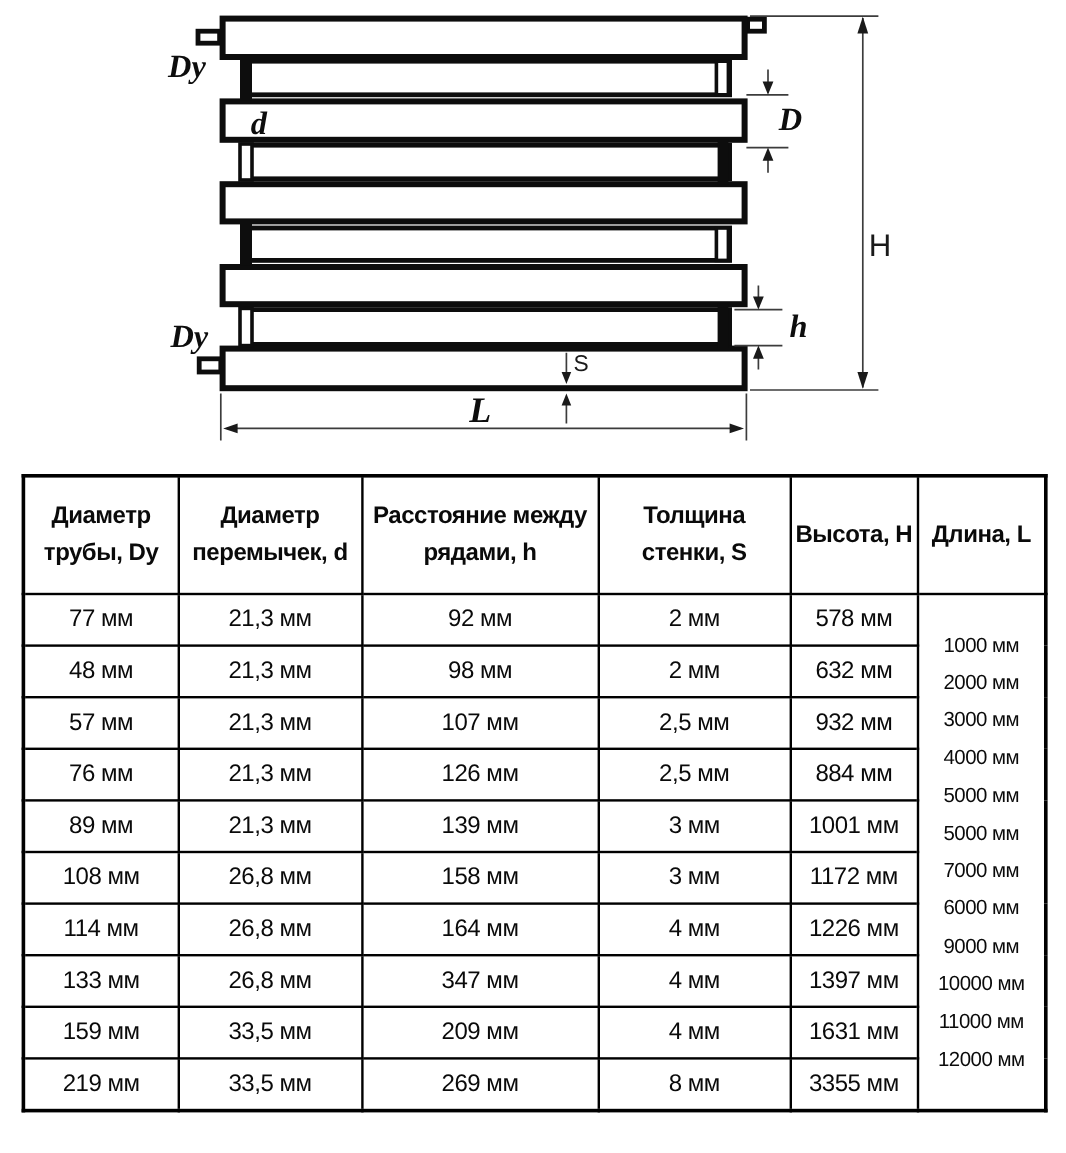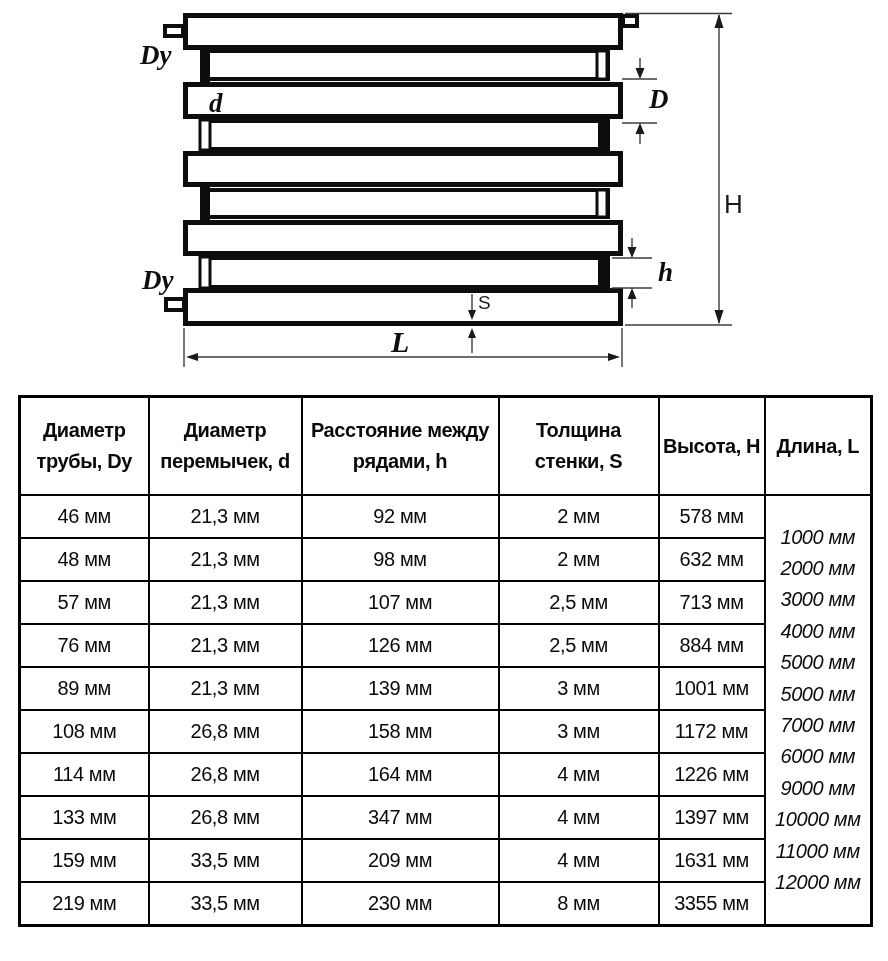--- a/index.html
+++ b/index.html
@@ -16,21 +16,21 @@
   table.spec{border-collapse:collapse;table-layout:fixed;width:852px;background:#fff;
              font-family:"Liberation Sans",sans-serif;color:#0a0a0a;border-radius:13px;}
   table.spec col.c1{width:129px;} table.spec col.c2{width:153px;} table.spec col.c3{width:197px;}
   table.spec col.c4{width:160px;} table.spec col.c5{width:106px;} table.spec col.c6{width:107px;}
   table.spec th, table.spec td{border:2px solid #000;text-align:center;vertical-align:middle;
              padding:0 2px;letter-spacing:-0.4px;}
   table.spec{border:3px solid #000;}
   table.spec th{height:96px;font-size:20px;font-weight:bold;line-height:1.55;}
   table.spec td{height:41px;font-size:20px;font-weight:normal;}
   td.len-cell{padding:0;}
-  td.len-cell span{display:block;line-height:31.4px;font-size:20px;font-style:italic;}
+  td.len-cell span{display:block;line-height:31.4px;font-size:17px;}
 </style>
 </head>
 <body>
 
 <div id="stage">
 
   <svg id="diagram" viewBox="0 0 888 392" width="888" height="392" xmlns="http://www.w3.org/2000/svg">
 
     <rect x="165" y="26" width="18" height="10" fill="#fff" stroke="#0d0d0d" stroke-width="4"></rect>
     <rect x="623" y="16" width="14" height="10" fill="#fff" stroke="#0d0d0d" stroke-width="4"></rect>
@@ -123,21 +123,21 @@
           <th>Диаметр трубы, Dy</th>
           <th>Диаметр перемычек, d</th>
           <th>Расстояние между рядами, h</th>
           <th>Толщина стенки, S</th>
           <th>Высота, H</th>
           <th>Длина, L</th>
         </tr>
       </thead>
       <tbody>
         <tr>
-          <td>46 мм</td>
+          <td>77 мм</td>
           <td>21,3 мм</td>
           <td>92 мм</td>
           <td>2 мм</td>
           <td>578 мм</td>
           <td class="len-cell" rowspan="10">
             <span>1000 мм</span>
             <span>2000 мм</span>
             <span>3000 мм</span>
             <span>4000 мм</span>
             <span>5000 мм</span>
@@ -155,21 +155,21 @@
           <td>21,3 мм</td>
           <td>98 мм</td>
           <td>2 мм</td>
           <td>632 мм</td>
         </tr>
         <tr>
           <td>57 мм</td>
           <td>21,3 мм</td>
           <td>107 мм</td>
           <td>2,5 мм</td>
-          <td>713 мм</td>
+          <td>932 мм</td>
         </tr>
         <tr>
           <td>76 мм</td>
           <td>21,3 мм</td>
           <td>126 мм</td>
           <td>2,5 мм</td>
           <td>884 мм</td>
         </tr>
         <tr>
           <td>89 мм</td>
@@ -202,20 +202,20 @@
         <tr>
           <td>159 мм</td>
           <td>33,5 мм</td>
           <td>209 мм</td>
           <td>4 мм</td>
           <td>1631 мм</td>
         </tr>
         <tr>
           <td>219 мм</td>
           <td>33,5 мм</td>
-          <td>230 мм</td>
+          <td>269 мм</td>
           <td>8 мм</td>
           <td>3355 мм</td>
         </tr>
       </tbody>
     </table>
   </div>
 </div>
 
 </body></html>

